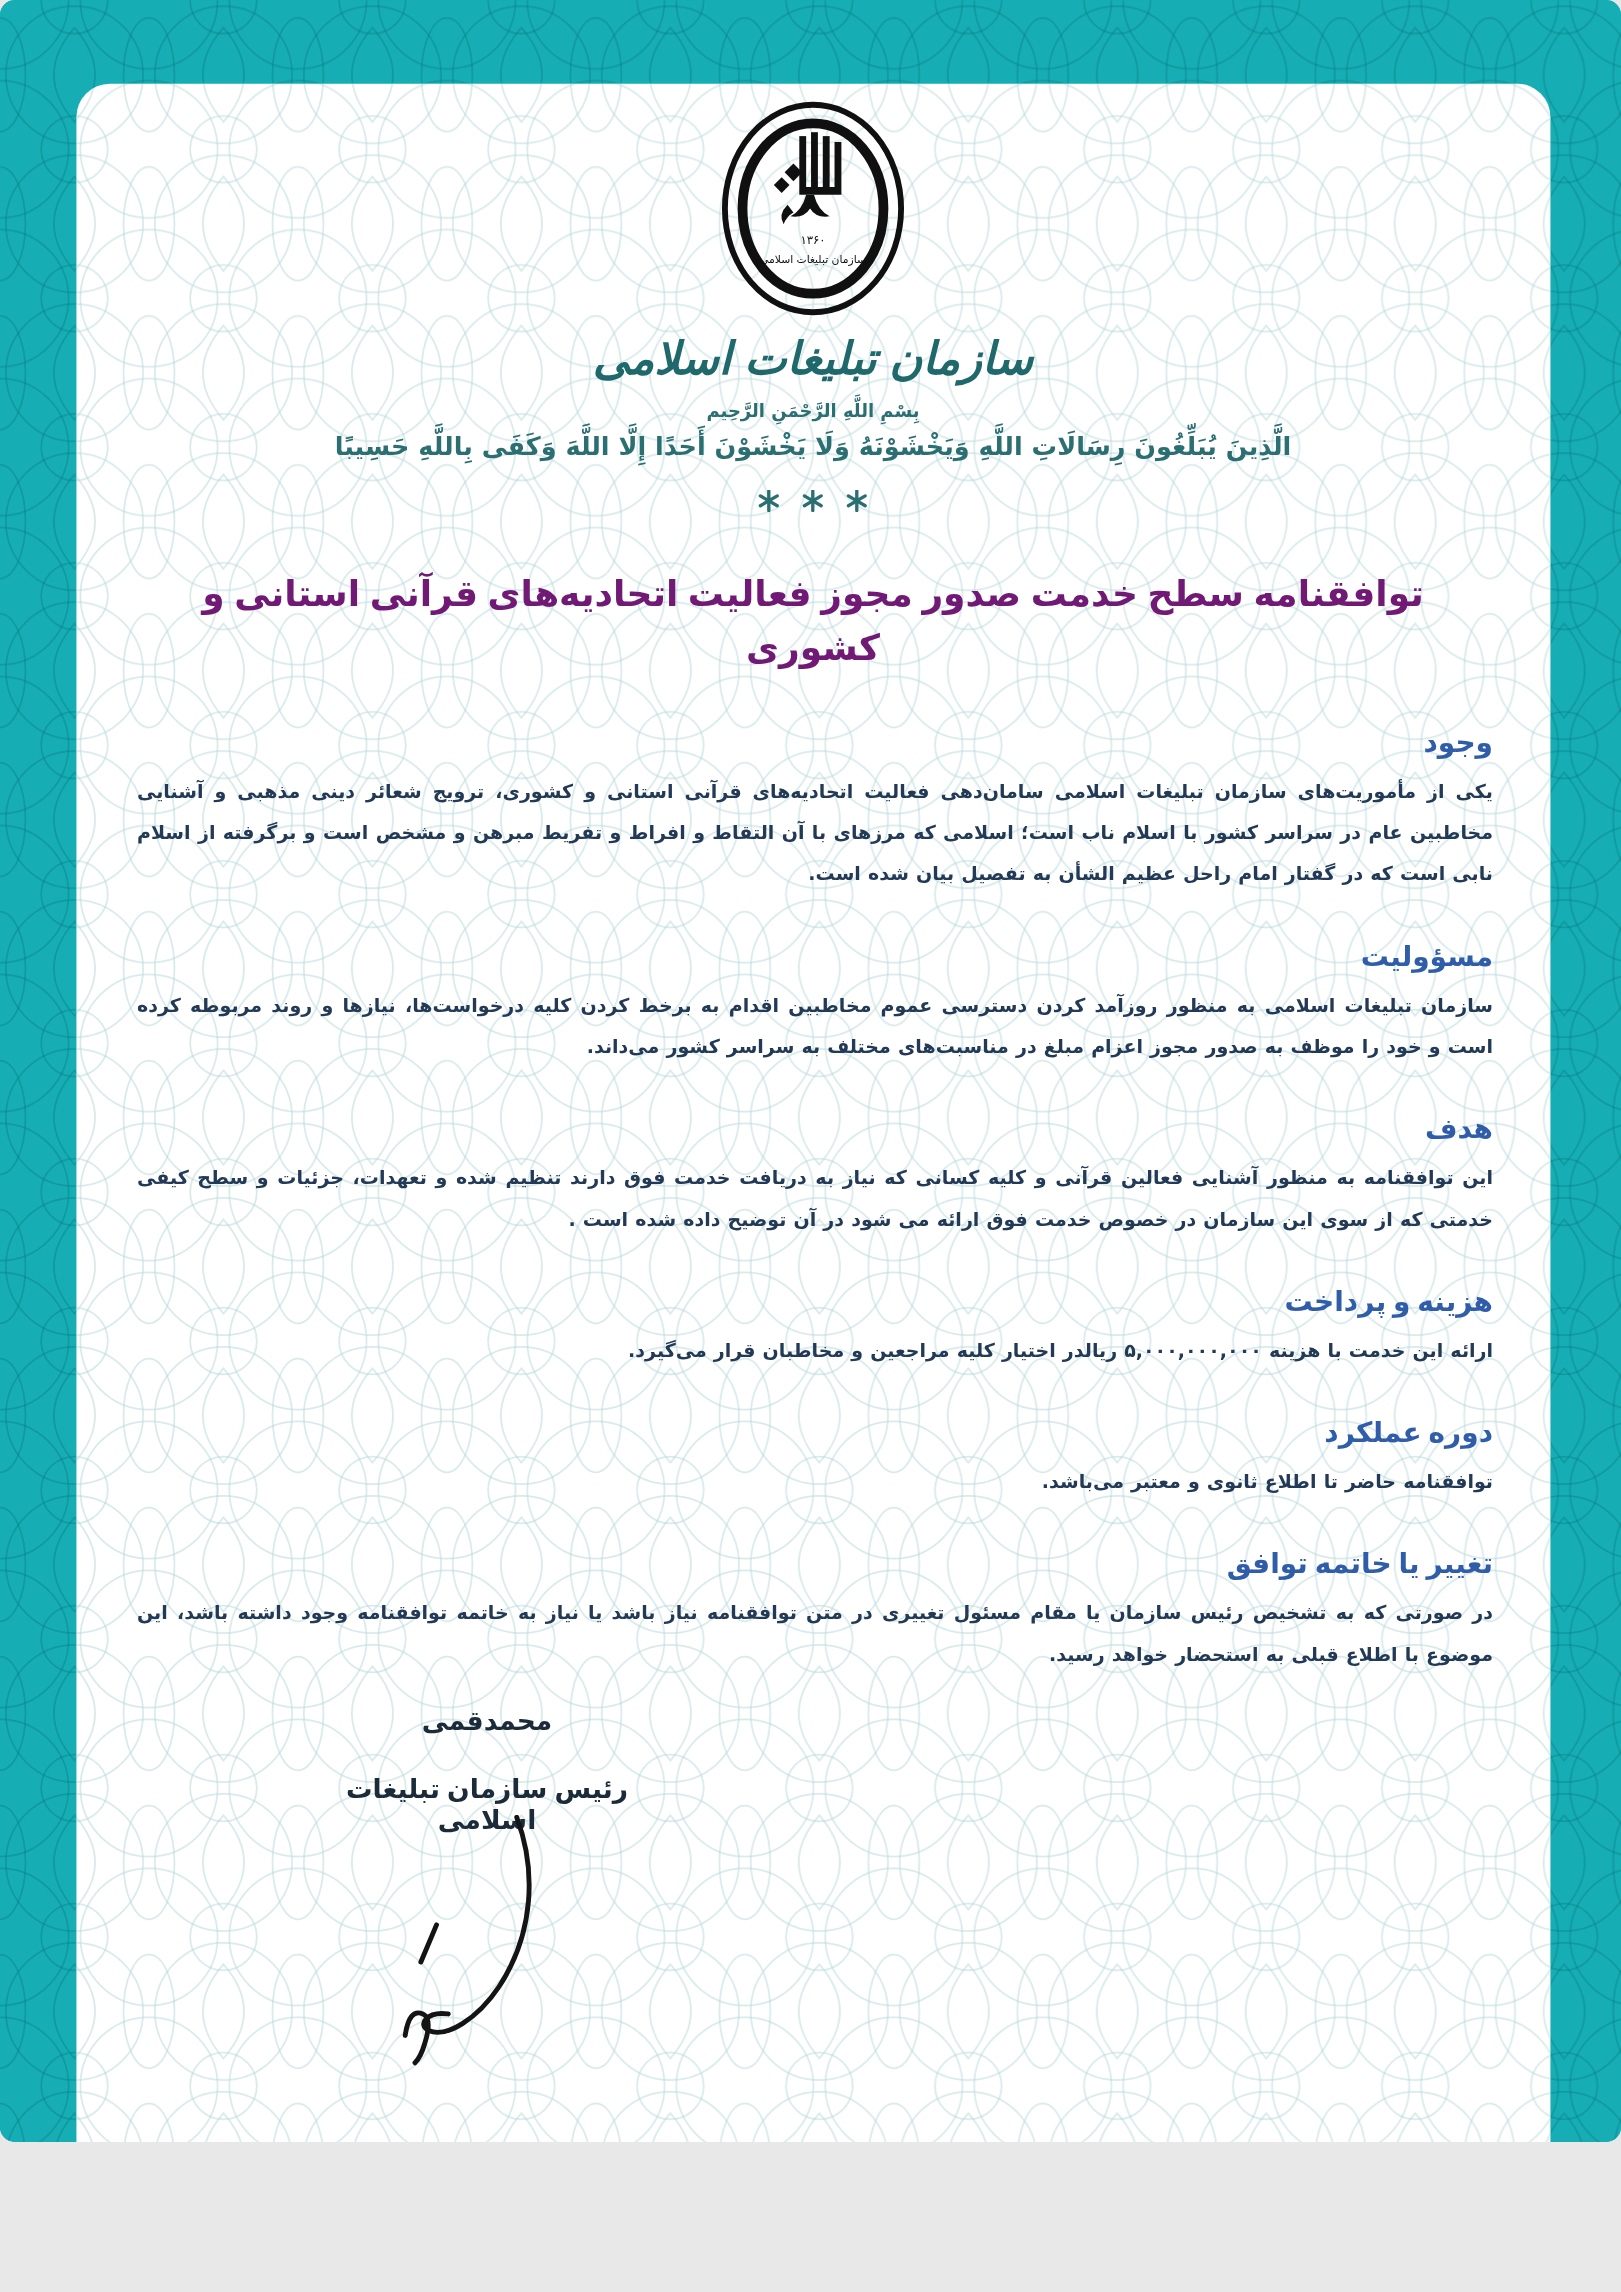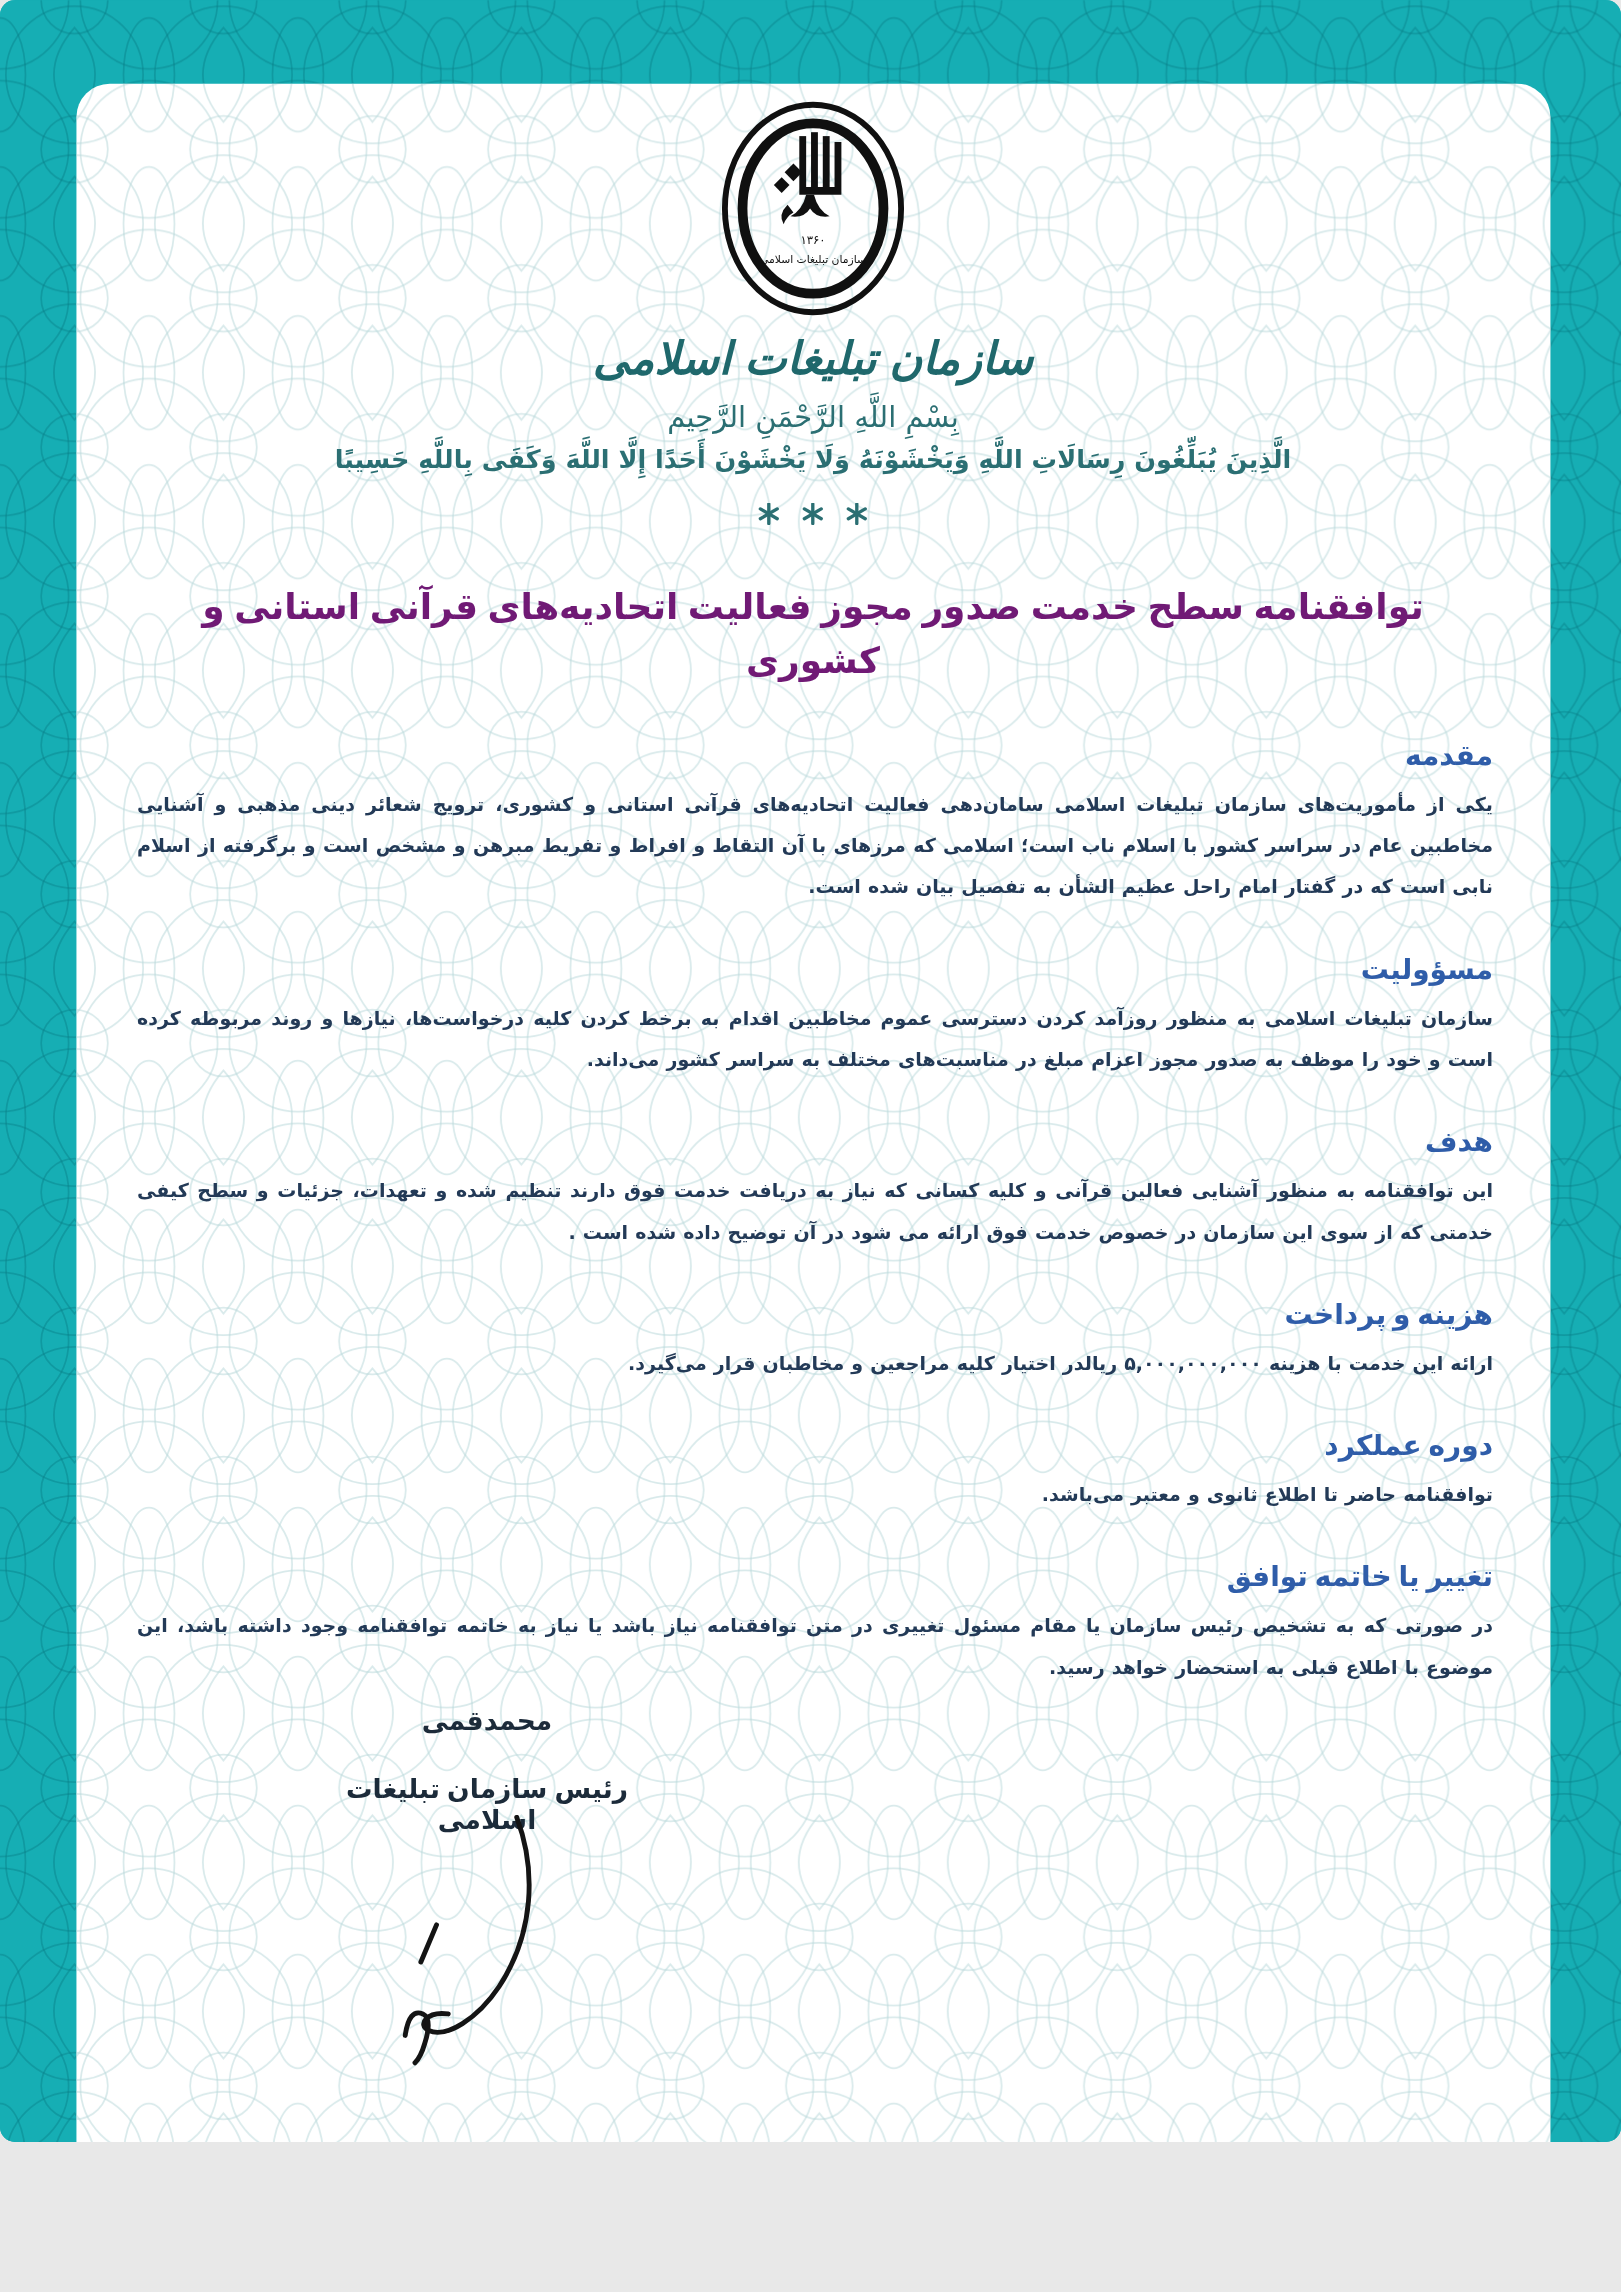--- a/index.html
+++ b/index.html
@@ -19,21 +19,21 @@
     direction:rtl;
   }
   .logo-wrap{margin:11.8px auto 0;width:206px;text-align:center;}
   .org-calligraphy{
     margin-top:2px;text-align:center;
     font-size:45px;font-weight:bold;font-style:italic;
     color:#1f686c;letter-spacing:-1px;word-spacing:-2.9px;
   }
   .bismillah{
     margin-top:15.7px;text-align:center;
-    font-size:29px;font-weight:normal;color:#2b6f73;
+    font-size:18px;font-weight:bold;color:#2b6f73;
   }
   .verse{
     margin-top:9.8px;text-align:center;
     font-size:25.5px;font-weight:bold;color:#2b6f73;
   }
   .ornament{margin-top:29px;text-align:center;height:23.5px;}
   .ornament svg{margin:0 8.8px;vertical-align:middle;}
   .doc-title{
     margin:53px 69px 0;text-align:center;
     font-size:36px;font-weight:bold;color:#701a75;
@@ -156,21 +156,21 @@
             <line x1="2.4" y1="6" x2="19.6" y2="16"></line>
             <line x1="2.4" y1="16" x2="19.6" y2="6"></line>
           </g>
         </svg>
     </div>
 
     <h1 class="doc-title">توافقنامه سطح خدمت صدور مجوز فعالیت اتحادیه‌های قرآنی استانی و کشوری</h1>
 
     <div class="sections">
       <div class="section">
-        <h2>مقدمه</h2>
+        <h2>وجود</h2>
         <p>یکی از مأموریت‌های سازمان تبلیغات اسلامی سامان‌دهی فعالیت اتحادیه‌های قرآنی استانی و کشوری، ترویج شعائر دینی مذهبی و آشنایی مخاطبین عام در سراسر کشور با اسلام ناب است؛ اسلامی که مرزهای با آن التقاط و افراط و تفریط مبرهن و مشخص است و برگرفته از اسلام نابی است که در گفتار امام راحل عظیم الشأن به تفصیل بیان شده است.</p>
       </div>
       <div class="section">
         <h2>مسؤولیت</h2>
         <p>سازمان تبلیغات اسلامی به منظور روزآمد کردن دسترسی عموم مخاطبین اقدام به برخط کردن کلیه درخواست‌ها، نیازها و روند مربوطه کرده است و خود را موظف به صدور مجوز اعزام مبلغ در مناسبت‌های مختلف به سراسر کشور می‌داند.</p>
       </div>
       <div class="section">
         <h2>هدف</h2>
         <p>این توافقنامه به منظور آشنایی فعالین قرآنی و کلیه کسانی که نیاز به دریافت خدمت فوق دارند تنظیم شده و تعهدات، جزئیات و سطح کیفی خدمتی که از سوی این سازمان در خصوص خدمت فوق ارائه می شود در آن توضیح داده شده است .</p>
       </div>

